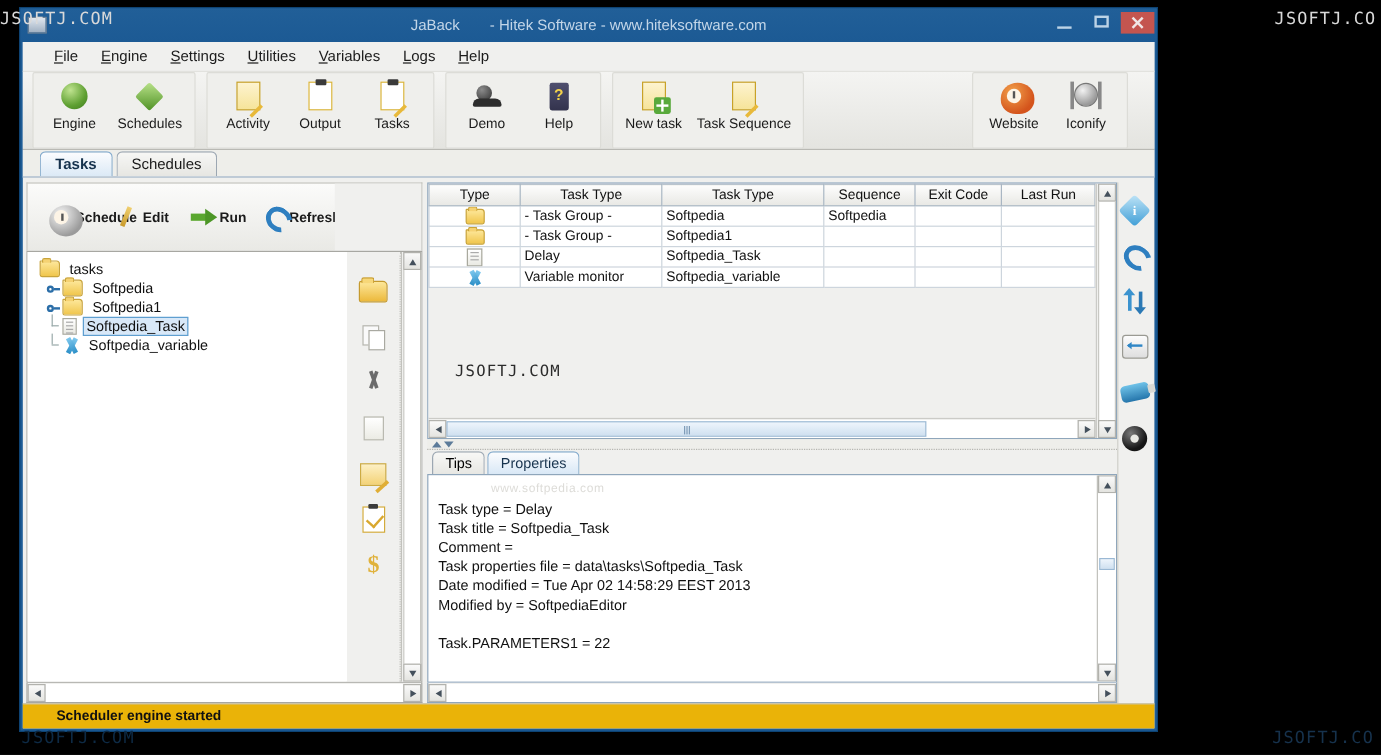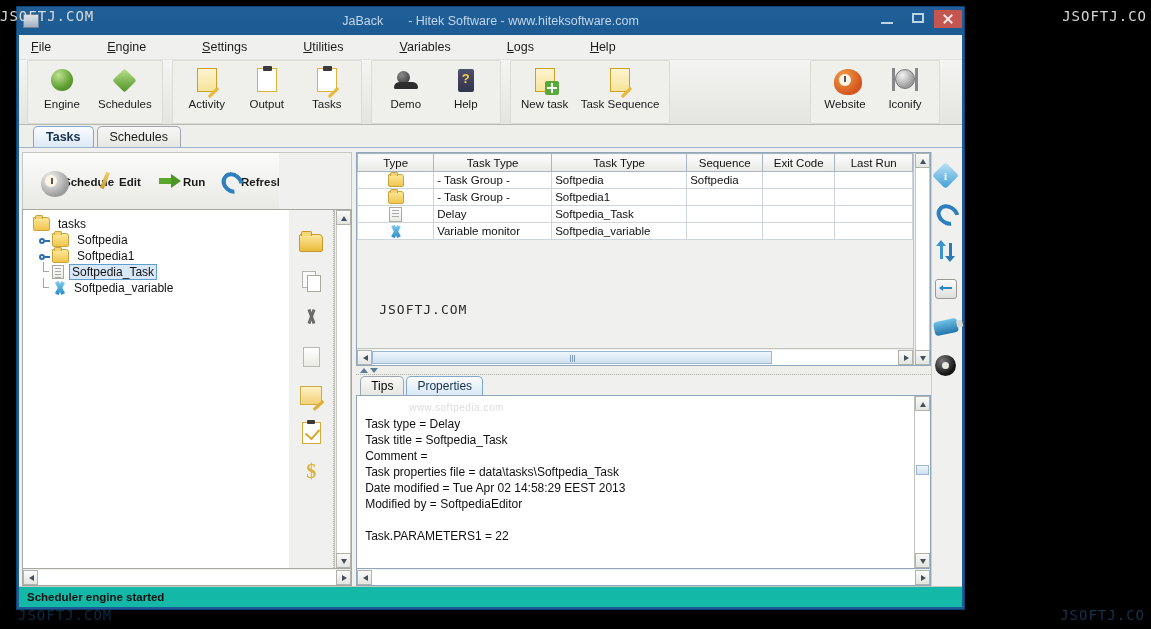--- a/index.html
+++ b/index.html
@@ -23,22 +23,22 @@
   .tb-close{background:#c4554f;}
   .tb-close:before,.tb-close:after{content:"";position:absolute;left:13px;top:3px;width:2px;height:12px;
                 background:#f0e6e6;}
   .tb-close:before{transform:rotate(45deg);} .tb-close:after{transform:rotate(-45deg);}
 
   
   .client{position:absolute;left:2px;top:28px;right:2px;bottom:2px;background:#f0f0ee;
           display:flex;flex-direction:column;}
 
   
-  .menubar{height:24px;background:#f0f0ee;display:flex;align-items:center;padding-left:12px;
-           border-bottom:1px solid #e2e2de;gap:37px;}
+  .menubar{height:24px;background:#f0f0ee;display:flex;align-items:center;padding-left:26px;
+           border-bottom:1px solid #e2e2de;}
   .menu-item{font-size:12.5px;color:#1c1c1c;margin-right:19px;cursor:default;}
   .menu-item u{text-decoration:underline;}
 
   
   .toolbar{height:64px;background:linear-gradient(#f4f4f2,#e4e4e0);display:flex;align-items:center;
            padding:0 8px;border-bottom:1px solid #b9b9b4;position:relative;}
   .tgroup{display:flex;align-items:flex-start;height:58px;background:#efefec;
           border:1px solid #dcdcd7;border-radius:2px;margin-right:9px;padding:2px 4px;}
   .tbtn{width:auto;min-width:48px;padding:0 6px;display:flex;flex-direction:column;align-items:center;
         justify-content:flex-start;cursor:default;}
@@ -243,22 +243,22 @@
   .ptab.active{background:linear-gradient(#fbfcfe,#d9e8f6);border-color:#7fa8cc;color:#16324d;}
   .ptext{flex:1;display:flex;border:1px solid #8fa6bb;background:#fff;overflow:hidden;}
   .ptext .inner{flex:1;padding:4px 8px;font-size:12px;color:#111;line-height:16px;overflow:hidden;}
   .ptext .wm{color:#dddcd8;font-size:10px;letter-spacing:0.5px;margin-left:44px;}
   .pvscroll{width:15px;background:#f0f0ee;display:flex;flex-direction:column;border-left:1px solid #c2c2bd;}
   .pvtrack{flex:1;background:#fff;position:relative;}
   .pvthumb{position:absolute;left:1px;right:1px;top:38%;height:10px;
            background:linear-gradient(#eef5fc,#cfe0f0);border:1px solid #9ab8d4;box-sizing:border-box;}
 
   
-  .statusbar{height:20px;background:#14b8a6;border-top:1px solid #c7c7c2;display:flex;align-items:center;
-             padding-left:8px;font-size:11.5px;color:#111;font-weight:bold;}
+  .statusbar{height:20px;background:#eab308;border-top:1px solid #c7c7c2;display:flex;align-items:center;
+             padding-left:28px;font-size:11.5px;color:#111;font-weight:bold;}
 
   
   .wm-tl{position:absolute;left:0;top:8px;font-family:"DejaVu Sans Mono",monospace;font-size:14px;
          color:#d9d9d9;letter-spacing:1px;z-index:60;}
   .wm-tr{position:absolute;right:4px;top:8px;font-family:"DejaVu Sans Mono",monospace;font-size:14px;
          color:#d9d9d9;letter-spacing:1px;z-index:60;}
   .wm-bl{position:absolute;left:18px;bottom:6px;font-family:"DejaVu Sans Mono",monospace;font-size:14px;
          color:#0d2a45;letter-spacing:1px;z-index:60;}
   .wm-br{position:absolute;right:6px;bottom:6px;font-family:"DejaVu Sans Mono",monospace;font-size:14px;
          color:#16324d;letter-spacing:1px;z-index:60;}

